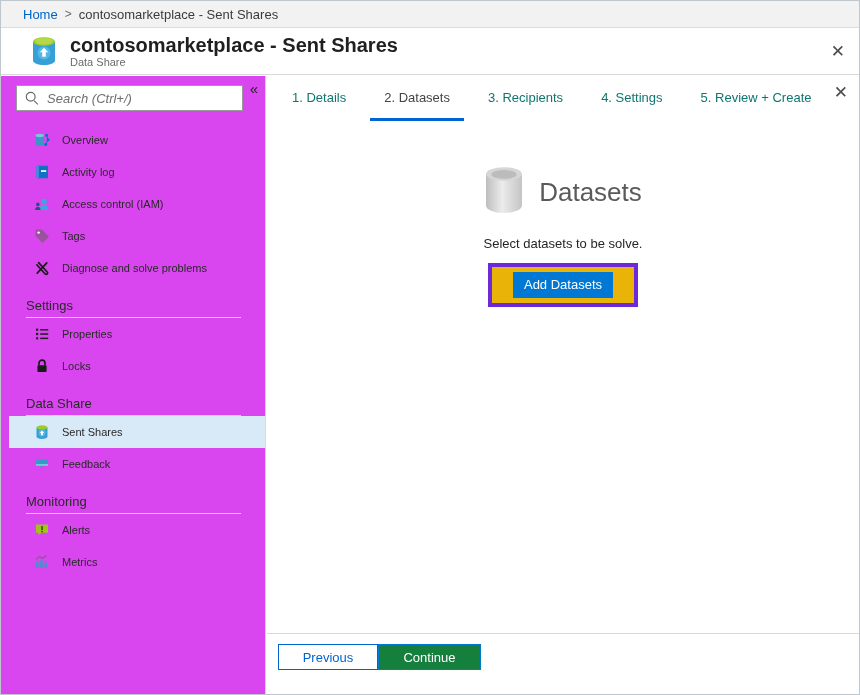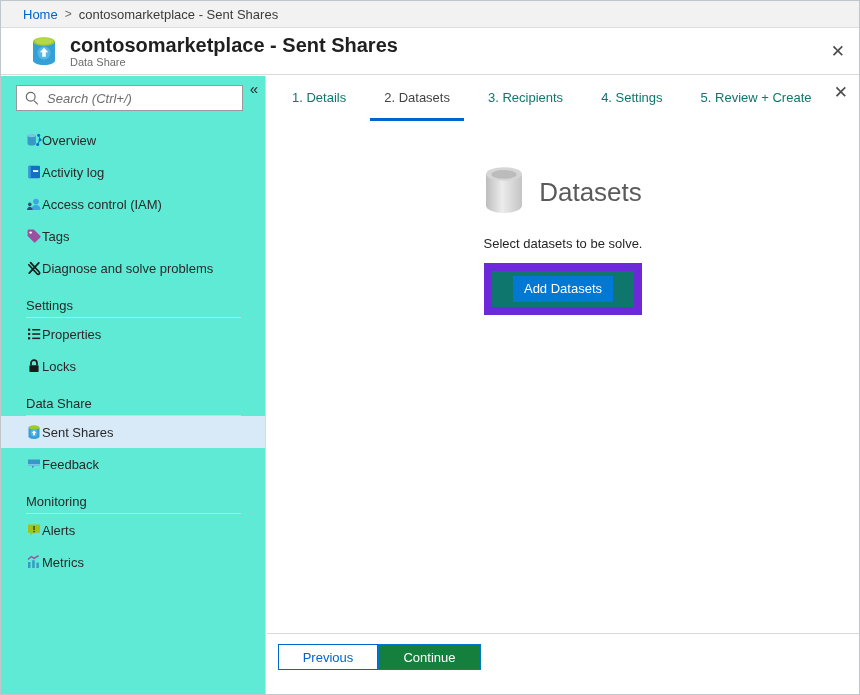--- a/index.html
+++ b/index.html
@@ -12,44 +12,44 @@
   .crumb-sep { color:#6b6b6b; margin:0 7px; font-size:12px; }
 
   
   .app-header { position:absolute; top:28px; left:0; right:0; height:46px; border-bottom:1px solid #d9d9d9; display:flex; align-items:center; padding-left:30px; background:#fff; }
   .hdr-icon { width:26px; height:31px; margin-right:13px; flex:0 0 auto; }
   .hdr-text .title { font-size:20px; font-weight:700; color:#1f1f1f; line-height:22px; }
   .hdr-text .subtitle { font-size:11px; color:#6b6b6b; line-height:13px; }
   .hdr-close { margin-left:auto; margin-right:14px; font-size:17px; color:#4d4d4d; cursor:pointer; line-height:17px; font-weight:400; }
 
   
-  .sidebar { position:absolute; top:75px; left:0; width:265px; bottom:0; border-right:1px solid #d9d9d9; background:#5eead4; }
+  .sidebar { position:absolute; top:75px; left:0; width:265px; bottom:0; border-right:1px solid #d9d9d9; background:#d946ef; }
   .search-wrap { position:absolute; top:9px; left:15px; width:227px; height:26px; }
   .search-wrap input { width:100%; height:100%; border:1px solid #9a9a9a; padding:0 6px 0 30px; font-size:13px; font-family:"Liberation Sans", sans-serif; color:#333; background:#fff; }
   .search-wrap input::placeholder { font-style:italic; color:#6e6e6e; }
   .search-glyph { position:absolute; left:8px; top:5px; width:16px; height:16px; }
   .collapse-btn { position:absolute; top:4px; right:7px; font-size:15px; color:#252525; cursor:pointer; }
   .nav-container { position:absolute; top:48px; left:0; right:0; }
-  .nav-item { height:32px; display:flex; align-items:center; padding-left:25px; font-size:13px; color:#292929; cursor:pointer; }
+  .nav-item { height:32px; display:flex; align-items:center; padding-left:25px; gap:12px; font-size:11px; color:#292929; cursor:pointer;margin-left:8px; }
   .nav-item.selected { background:#d8eaf7; }
   .icon16 { width:16px; height:16px; flex:0 0 auto; display:inline-flex; }
   .section-header { margin:14px 24px 0 25px; font-size:13px; color:#292929; padding-bottom:4px; border-bottom:1px solid #d6d6d6; }
 
   
   .main { position:absolute; top:75px; left:266px; right:0; bottom:0; background:#fff; }
   .tabs-row { height:45px; display:flex; align-items:stretch; padding-left:11px; gap:10px; position:relative; }
   .tab { padding:0 14px; font-size:13px; color:#0f766e; display:flex; align-items:center; cursor:pointer; border-bottom:3px solid transparent; }
   .tab.active { color:#444; border-bottom-color:#0065d1; cursor:default; }
   .wizard-close { position:absolute; right:11px; top:6px; font-size:17px; color:#4d4d4d; cursor:pointer; }
 
   .panel-body { text-align:center; }
   .hero { margin-top:45px; display:flex; justify-content:center; align-items:center; gap:15px; }
   .hero-title { font-size:26px; color:#5a5a5a; }
   .panel-desc { margin-top:18px; font-size:13px; color:#252525; }
-  .annotation-box { display:inline-block; margin-top:12px; border:8px solid #6d28d9; padding:5px 21px; background:#0f766e; }
+  .annotation-box { display:inline-block; margin-top:12px; border:4px solid #6d28d9; padding:5px 21px; background:#eab308; }
   .add-btn { display:inline-block; background:#0078d4; color:#fff; border:1px solid #0078d4; font-size:13px; font-family:"Liberation Sans", sans-serif; width:100px; height:26px; line-height:24px; text-align:center; cursor:pointer; }
 
   .footer { position:absolute; bottom:0; left:0; right:0; height:61px; border-top:1px solid #d9d9d9; padding:10px 0 0 11px; display:flex; gap:0; background:#fff; }
   .btn { height:26px; font-size:13px; font-family:"Liberation Sans", sans-serif; cursor:pointer; text-align:center; }
   .btn-prev { width:100px; background:#fff; border:1px solid #0065d1; color:#0065d1; }
   .btn-continue { width:103px; background:#15803d; border:1px solid #0078d4; color:#fff; }
 </style>
 </head>
 <body>
 

